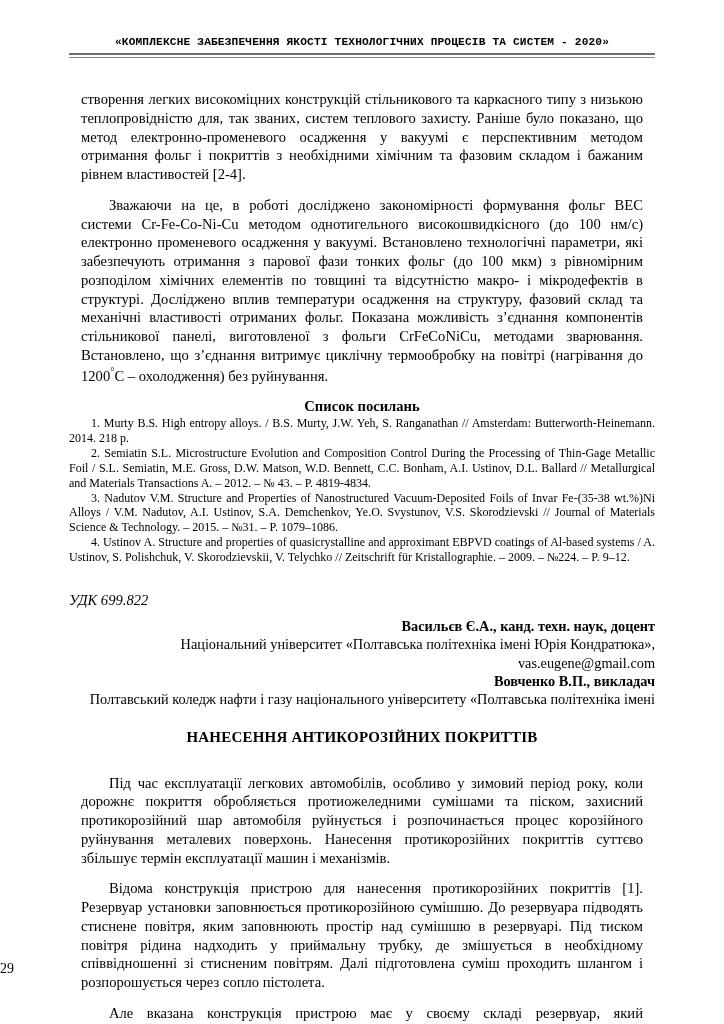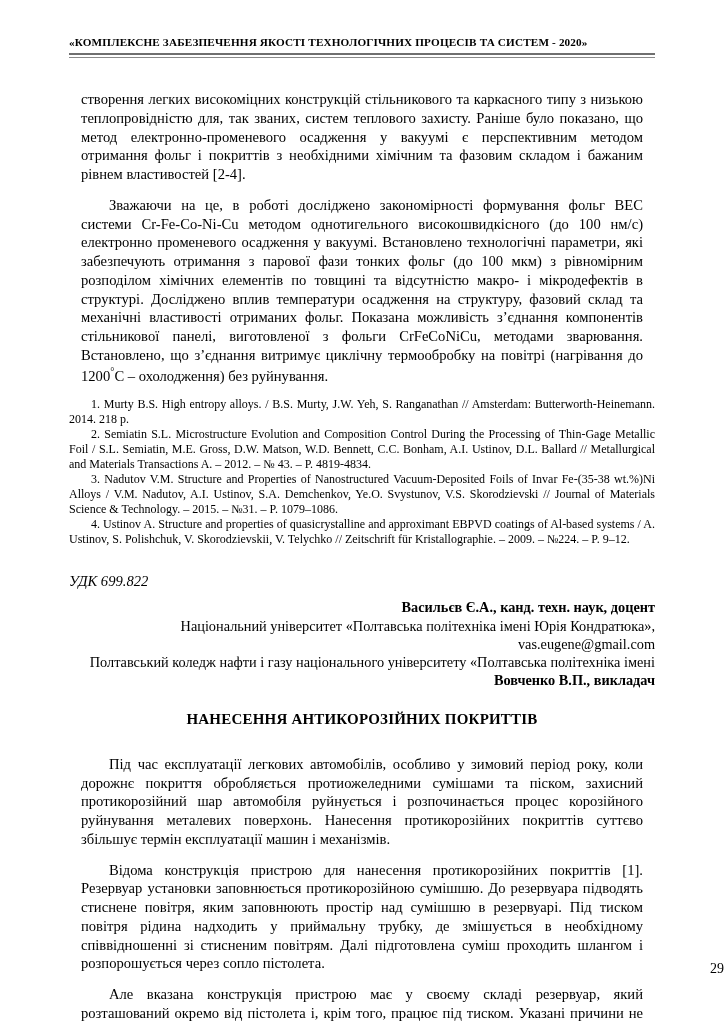--- a/index.html
+++ b/index.html
@@ -26,25 +26,25 @@
   }
 
   
   .running-head {
     position: absolute;
     left: 69px;
     right: 69px;
     top: 36px;
   }
   .running-head-text {
-    font-family: Liberation Serif, serif;
+    font-family: Liberation Mono, monospace;
     font-weight: bold;
     font-size: 11.2px;
     letter-spacing: 0.15px;
-    text-align: left;
+    text-align: center;
     white-space: nowrap;
     line-height: 1.1;
   }
   .rule-group {
     margin-top: 5px;
   }
   .rule-thick {
     height: 2px;
     background: #6f6f6f;
     margin-top: 0;
@@ -136,21 +136,21 @@
     vertical-align: super;
     font-size: 0.72em;
   }
 
   
   .page-number {
     position: absolute;
     left: 0;
     right: 0;
     top: 962px;
-    text-align: right;
+    text-align: left;
     font-size: 14px;
     line-height: 1;
   }
 </style>
 </head>
 <body>
 
 <div class="page">
 
   <div class="running-head">
@@ -160,38 +160,39 @@
       <div class="rule-thin"></div>
     </div>
   </div>
 
   <div class="content">
 
     <p class="body noindent">створення легких високоміцних конструкцій стільникового та каркасного типу з низькою теплопровідністю для, так званих, систем теплового захисту. Раніше було показано, що метод електронно-променевого осадження у вакуумі є перспективним методом отримання фольг і покриттів з необхідними хімічним та фазовим складом і бажаним рівнем властивостей [2-4].</p>
 
     <p class="body indent"><span>Зважаючи на це, в роботі досліджено закономірності формування фольг ВЕС системи Cr-Fe-Co-Ni-Cu методом однотигельного високошвидкісного (до 100 нм/с) електронно променевого осадження у вакуумі. Встановлено технологічні параметри, які забезпечують отримання з парової фази тонких фольг (до 100 мкм) з рівномірним розподілом хімічних елементів по товщині та відсутністю макро- і мікродефектів в структурі. Досліджено вплив температури осадження на структуру, фазовий склад та механічні властивості отриманих фольг. Показана можливість з’єднання компонентів стільникової панелі, виготовленої з фольги CrFeCoNiCu, методами зварювання. Встановлено, що з’єднання витримує циклічну термообробку на повітрі (нагрівання до 1200</span><span class="sup-deg">°</span><span>С – охолодження) без руйнування.</span></p>
 
+    <div class="refs-heading">Список посилань</div>
 
     <p class="ref">1. Murty B.S. High entropy alloys. / B.S. Murty, J.W. Yeh, S. Ranganathan // Amsterdam: Butterworth-Heinemann. 2014. 218 p.</p>
     <p class="ref">2. Semiatin S.L. Microstructure Evolution and Composition Control During the Processing of Thin-Gage Metallic Foil / S.L. Semiatin, M.E. Gross, D.W. Matson, W.D. Bennett, C.C. Bonham, A.I. Ustinov, D.L. Ballard // Metallurgical and Materials Transactions A. – 2012. – № 43. – P. 4819-4834.</p>
     <p class="ref">3. Nadutov V.M. Structure and Properties of Nanostructured Vacuum-Deposited Foils of Invar Fe-(35-38 wt.%)Ni Alloys / V.M. Nadutov, A.I. Ustinov, S.A. Demchenkov, Ye.O. Svystunov, V.S. Skorodzievski // Journal of Materials Science &amp; Technology. – 2015. – №31. – P. 1079–1086.</p>
     <p class="ref">4. Ustinov A. Structure and properties of quasicrystalline and approximant EBPVD coatings of Al-based systems / A. Ustinov, S. Polishchuk, V. Skorodzievskii, V. Telychko // Zeitschrift für Kristallographie. – 2009. – №224. – P. 9–12.</p>
 
     <div class="spacer-xl"></div>
 
     <p class="udk">УДК 699.822</p>
 
     <div class="spacer-sm"></div>
 
     <div class="authors-block">
       <p class="author-line bold">Васильєв Є.А., канд. техн. наук, доцент</p>
       <p class="author-line">Національний університет «Полтавська політехніка імені Юрія Кондратюка»,</p>
       <p class="author-line">vas.eugene@gmail.com</p>
+      <p class="author-line bold">Вовченко В.П., викладач</p>
       <p class="author-line">Полтавський коледж нафти і газу національного університету «Полтавська політехніка імені</p>
-      <p class="author-line bold">Вовченко В.П., викладач</p>
     </div>
 
     <div class="spacer-lg"></div>
 
     <h1 class="article-title">НАНЕСЕННЯ АНТИКОРОЗІЙНИХ ПОКРИТТІВ</h1>
 
     <div class="spacer-md"></div>
 
     <p class="body indent">Під час експлуатації легкових автомобілів, особливо у зимовий період року, коли дорожнє покриття обробляється протиожеледними сумішами та піском, захисний протикорозійний шар автомобіля руйнується і розпочинається процес корозійного руйнування металевих поверхонь. Нанесення протикорозійних покриттів суттєво збільшує термін експлуатації машин і механізмів.</p>
     <p class="body indent">Відома конструкція пристрою для нанесення протикорозійних покриттів [1]. Резервуар установки заповнюється протикорозійною сумішшю. До резервуара підводять стиснене повітря, яким заповнюють простір над сумішшю в резервуарі. Під тиском повітря рідина надходить у приймальну трубку, де змішується в необхідному співвідношенні зі стисненим повітрям. Далі підготовлена суміш проходить шлангом і розпорошується через сопло пістолета.</p>

